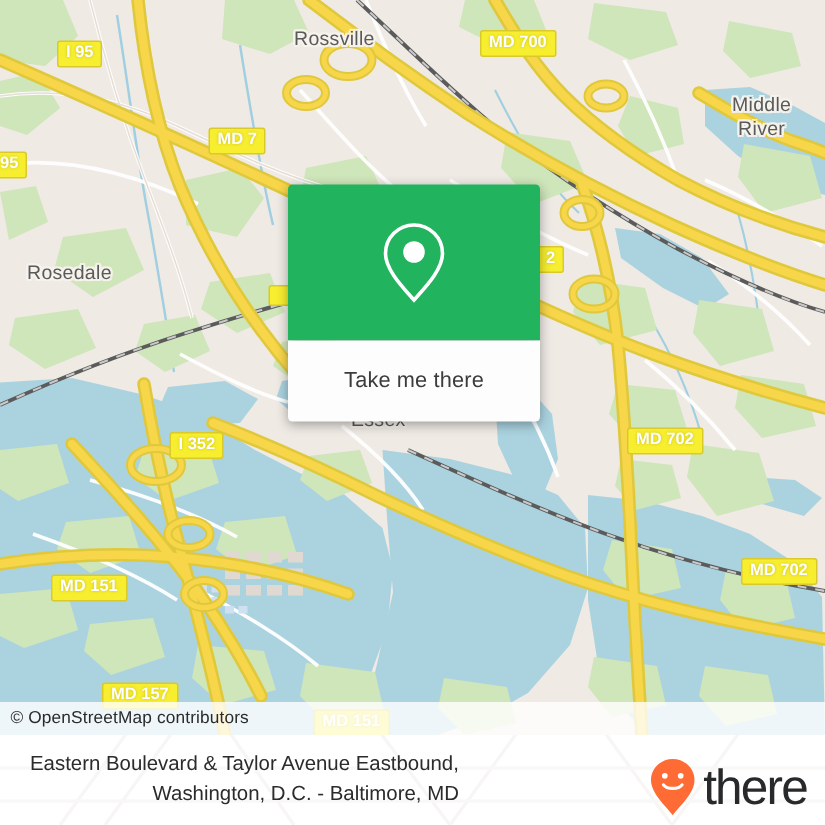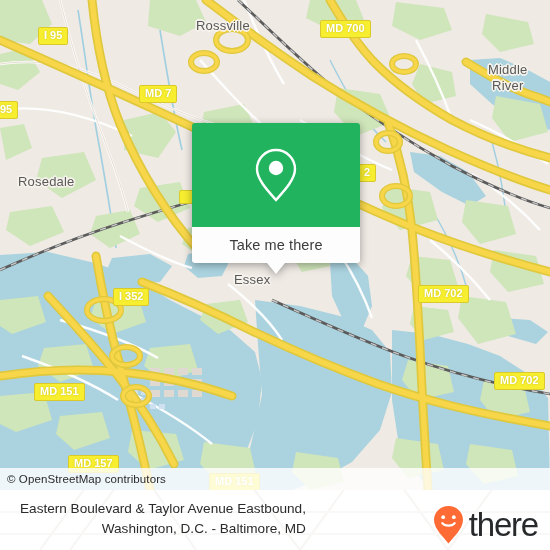--- a/index.html
+++ b/index.html
@@ -90,21 +90,21 @@
   }
   #callout-image {
     height: 104px;
     background: #22b35e;
     border-radius: 3px 3px 0 0;
     display: flex;
     align-items: center;
     justify-content: center;
   }
   #callout-button {
-    height: 36px;
+    height: 54px;
     background: #fdfdfd;
     border-radius: 0 0 3px 3px;
     display: flex;
     align-items: center;
     justify-content: center;
     cursor: pointer;
   }
   #callout-button .label {
     font-size: 14.5px;
     color: #3c3c3c;

